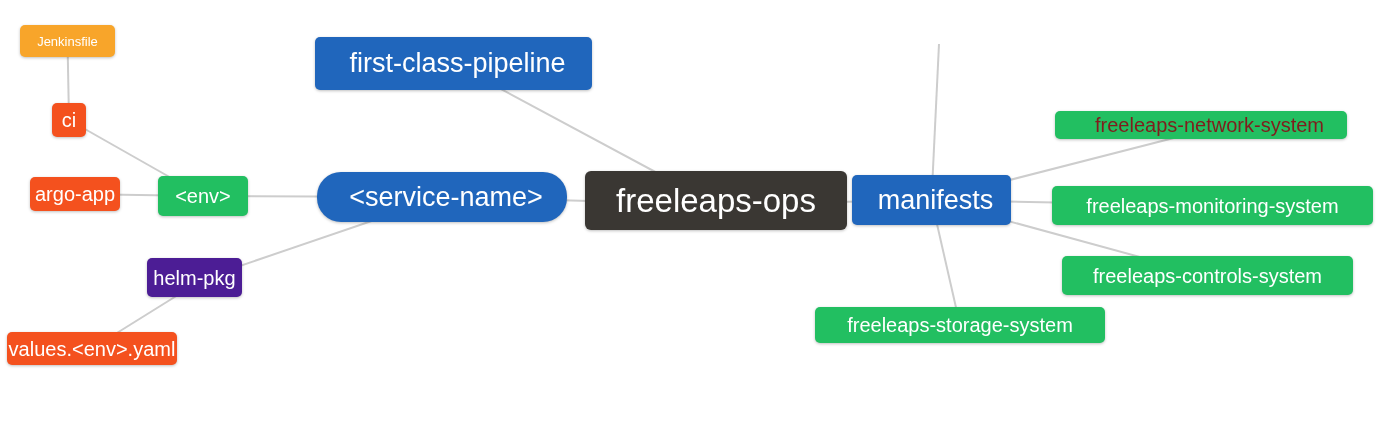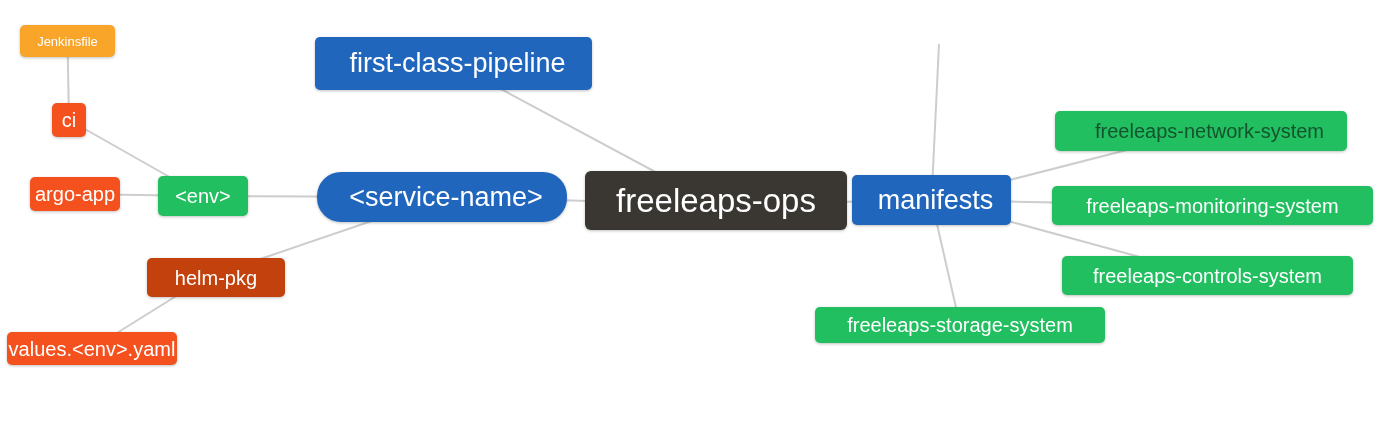--- a/index.html
+++ b/index.html
@@ -59,23 +59,23 @@
       <line x1="931.5" y1="200" x2="1201" y2="131" stroke="#CDCDCD" stroke-width="2"></line>
       <line x1="931.5" y1="200" x2="1212.5" y2="205.5" stroke="#CDCDCD" stroke-width="2"></line>
       <line x1="931.5" y1="200" x2="1207.5" y2="275.5" stroke="#CDCDCD" stroke-width="2"></line>
       <line x1="931.5" y1="200" x2="960" y2="325" stroke="#CDCDCD" stroke-width="2"></line>
     </svg>
 
 <div class="node kind-orange" style="left: 20px; top: 25px; width: 95px; height: 32px; background: rgb(248, 165, 42); color: rgb(255, 255, 255);">Jenkinsfile</div>
     <div class="node kind-red" style="left: 52px; top: 103px; width: 34px; height: 34px; background: rgb(244, 81, 30); color: rgb(255, 255, 255);">ci</div>
     <div class="node kind-red" style="left: 30px; top: 177px; width: 90px; height: 34px; background: rgb(244, 81, 30); color: rgb(255, 255, 255);">argo-app</div>
     <div class="node kind-green" style="left: 158px; top: 176px; width: 90px; height: 40px; background: rgb(34, 191, 97); color: rgb(255, 255, 255);">&lt;env&gt;</div>
-    <div class="node kind-green" style="left: 147px; top: 258px; width: 138px; height: 39px; background: #c2410c; color: rgb(255, 255, 255);">helm-pkg</div>
+    <div class="node kind-green" style="left: 147px; top: 258px; width: 95px; height: 39px; background: #4c1d95; color: rgb(255, 255, 255);">helm-pkg</div>
     <div class="node kind-red" style="left: 7px; top: 332px; width: 170px; height: 33px; background: rgb(244, 81, 30); color: rgb(255, 255, 255);">values.&lt;env&gt;.yaml</div>
     <div class="node kind-branch" style="left: 315px; top: 37px; width: 277px; height: 53px; background: rgb(32, 102, 188); color: rgb(255, 255, 255);">first-class-pipeline</div>
     <div class="node kind-branch" style="left: 317px; top: 172px; width: 250px; height: 50px; background: rgb(32, 102, 188); color: rgb(255, 255, 255); border-radius: 24px;">&lt;service-name&gt;</div>
     <div class="node kind-root" style="left: 585px; top: 171px; width: 262px; height: 59px; background: rgb(58, 55, 51); color: rgb(255, 255, 255);">freeleaps-ops</div>
     <div class="node kind-branch" style="left: 852px; top: 175px; width: 159px; height: 50px; background: rgb(32, 102, 188); color: rgb(255, 255, 255);">manifests</div>
-    <div class="node kind-green" style="left: 1055px; top: 111px; width: 292px; height: 40px; background: rgb(34, 191, 97); color: #14532d; padding-left: 17px;">freeleaps-network-system</div>
+    <div class="node kind-green" style="left: 1055px; top: 111px; width: 292px; height: 28px; background: rgb(34, 191, 97); color: #7f1d1d; padding-left: 17px;">freeleaps-network-system</div>
     <div class="node kind-green" style="left: 1052px; top: 186px; width: 321px; height: 39px; background: rgb(34, 191, 97); color: rgb(255, 255, 255);">freeleaps-monitoring-system</div>
     <div class="node kind-green" style="left: 1062px; top: 256px; width: 291px; height: 39px; background: rgb(34, 191, 97); color: rgb(255, 255, 255);">freeleaps-controls-system</div>
     <div class="node kind-green" style="left: 815px; top: 307px; width: 290px; height: 36px; background: rgb(34, 191, 97); color: rgb(255, 255, 255);">freeleaps-storage-system</div>
   </div>
 
 </body></html>

